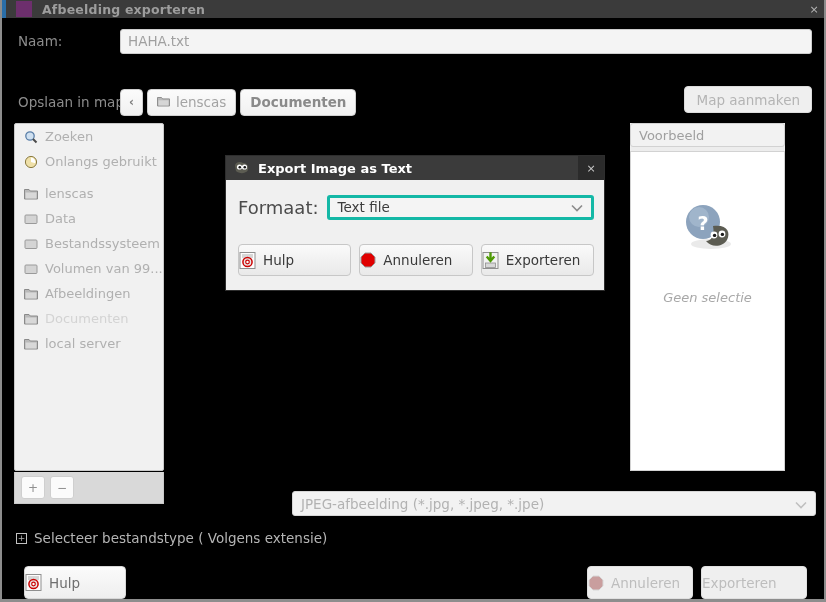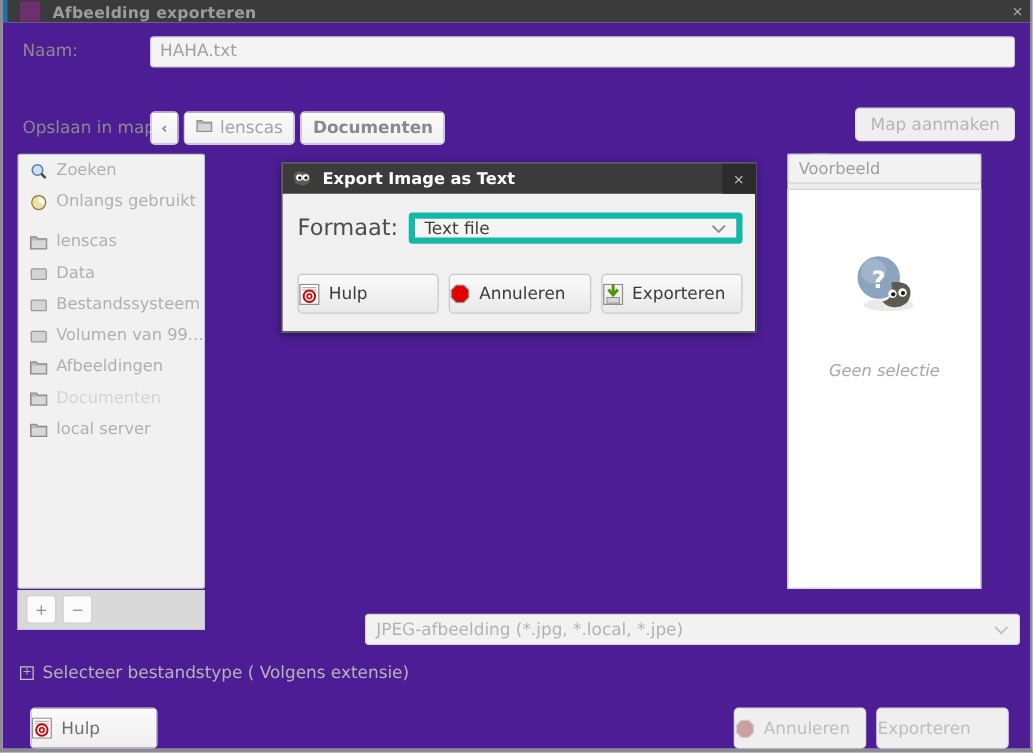--- a/index.html
+++ b/index.html
@@ -49,21 +49,21 @@
     width: 16px; height: 16px;
     color: #b5b5b5; font-size: 11px;
     display: flex; align-items: center; justify-content: center;
     cursor: pointer;
   }
 
   
   #body {
     position: absolute;
     top: 18px; left: 0; right: 0; bottom: 0;
-    background: #4c1d95;
+    background: #000000;
   }
 
   
   .row-name {
     position: absolute; left: 0; top: 6px;
     width: 822px; height: 34px;
     display: flex; align-items: center;
   }
   .lbl {
     color: #8c8c8c; font-size: 13.5px;
@@ -296,21 +296,21 @@
   .btn .ic { margin-right: 7px; display: flex; }
   .btn.disabled { color: #bdbdbd; background: #efefef; border-color: #e0e0e0; }
 
   #help-btn  { position: absolute; left: 22px;  top: 548px; width: 102px; }
   #cancel-btn{ position: absolute; left: 585px; top: 548px; width: 106px; }
   #export-btn{ position: absolute; left: 699px; top: 548px; width: 106px; }
 
   
   #modal {
     position: absolute;
-    left: 223px; top: 112px;
+    left: 223px; top: 137px;
     width: 380px; height: 136px;
     background: #f0f0f0;
     border: 1px solid #2e2e2e;
     box-shadow: 0 2px 7px rgba(0,0,0,.45);
   }
   #modal .m-title {
     height: 24px;
     background: #3b3b3b;
     display: flex; align-items: center;
     position: relative;
@@ -334,23 +334,23 @@
     position: absolute; left: 12px; top: 38px;
     width: 356px; height: 26px;
     display: flex; align-items: center;
   }
   #modal .m-row .m-lbl {
     color: #4c4c4c; font-size: 18px; margin-right: 8px;
   }
   #modal .m-combo {
     flex: 1; height: 25px;
     background: #f4f4f4;
-    border: 5px solid #14b8a6;
+    border: 3px solid #14b8a6;
     border-radius: 3px;
-    display: flex; align-items: flex-start;
+    display: flex; align-items: center;
     padding: 0 8px;
     color: #3c3c3c;
     font-size: 13.5px;
     cursor: pointer;
     gap: 44px;
   }
   #modal .m-combo .chev { margin-left: auto; color: #8c8c8c; }
   #modal .m-btns {
     position: absolute; left: 12px; top: 88px;
     width: 356px; height: 32px;
@@ -518,21 +518,21 @@
               <circle cx="37.6" cy="35.4" r="1.7" fill="#1b1b1b"></circle>
               <circle cx="45.4" cy="34.4" r="1.7" fill="#1b1b1b"></circle>
             </svg>
           </div>
           <div class="pv-text">Geen selectie</div>
         </div>
       </div>
     </div>
 
     <div id="filter-combo">
-      <span>JPEG-afbeelding (*.jpg, *.local, *.jpe)</span>
+      <span>JPEG-afbeelding (*.jpg, *.jpeg, *.jpe)</span>
       <span class="chev">
         <svg width="12" height="8" viewBox="0 0 12 8">
             <path d="M1 1.5 L6 6.5 L11 1.5" fill="none" stroke="#c0c0c0" stroke-width="1.6"></path>
           </svg>
       </span>
     </div>
 
     <div id="expander">
       <span class="plusbox">+</span>
       <span>Selecteer bestandstype ( Volgens extensie)</span>

